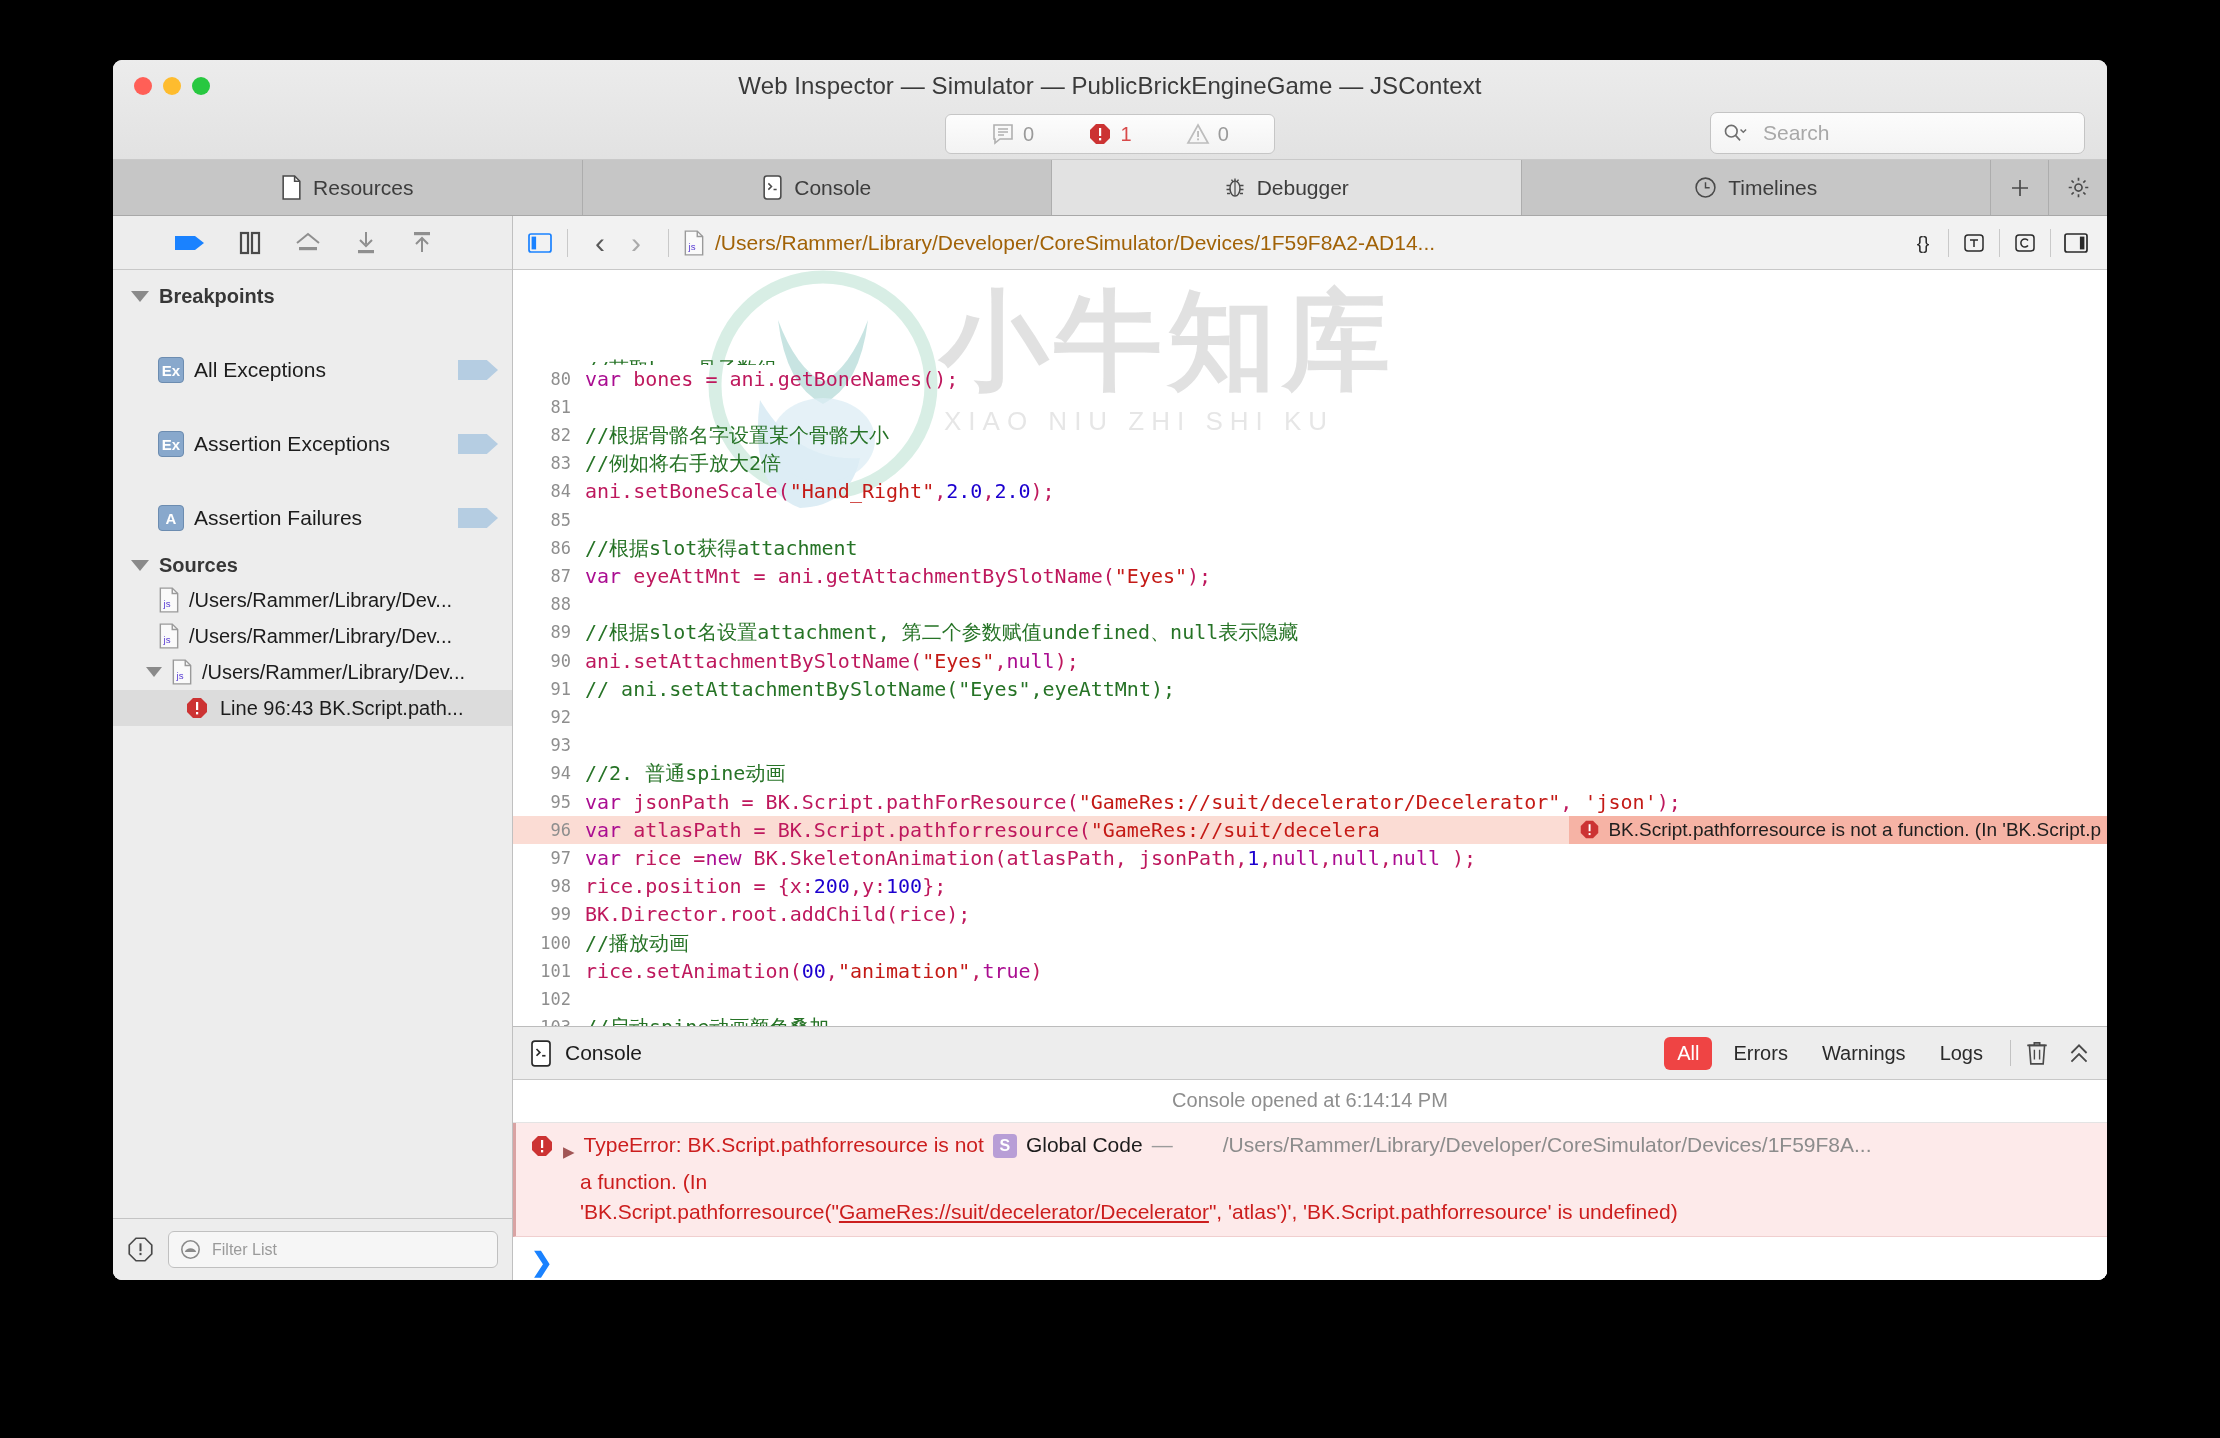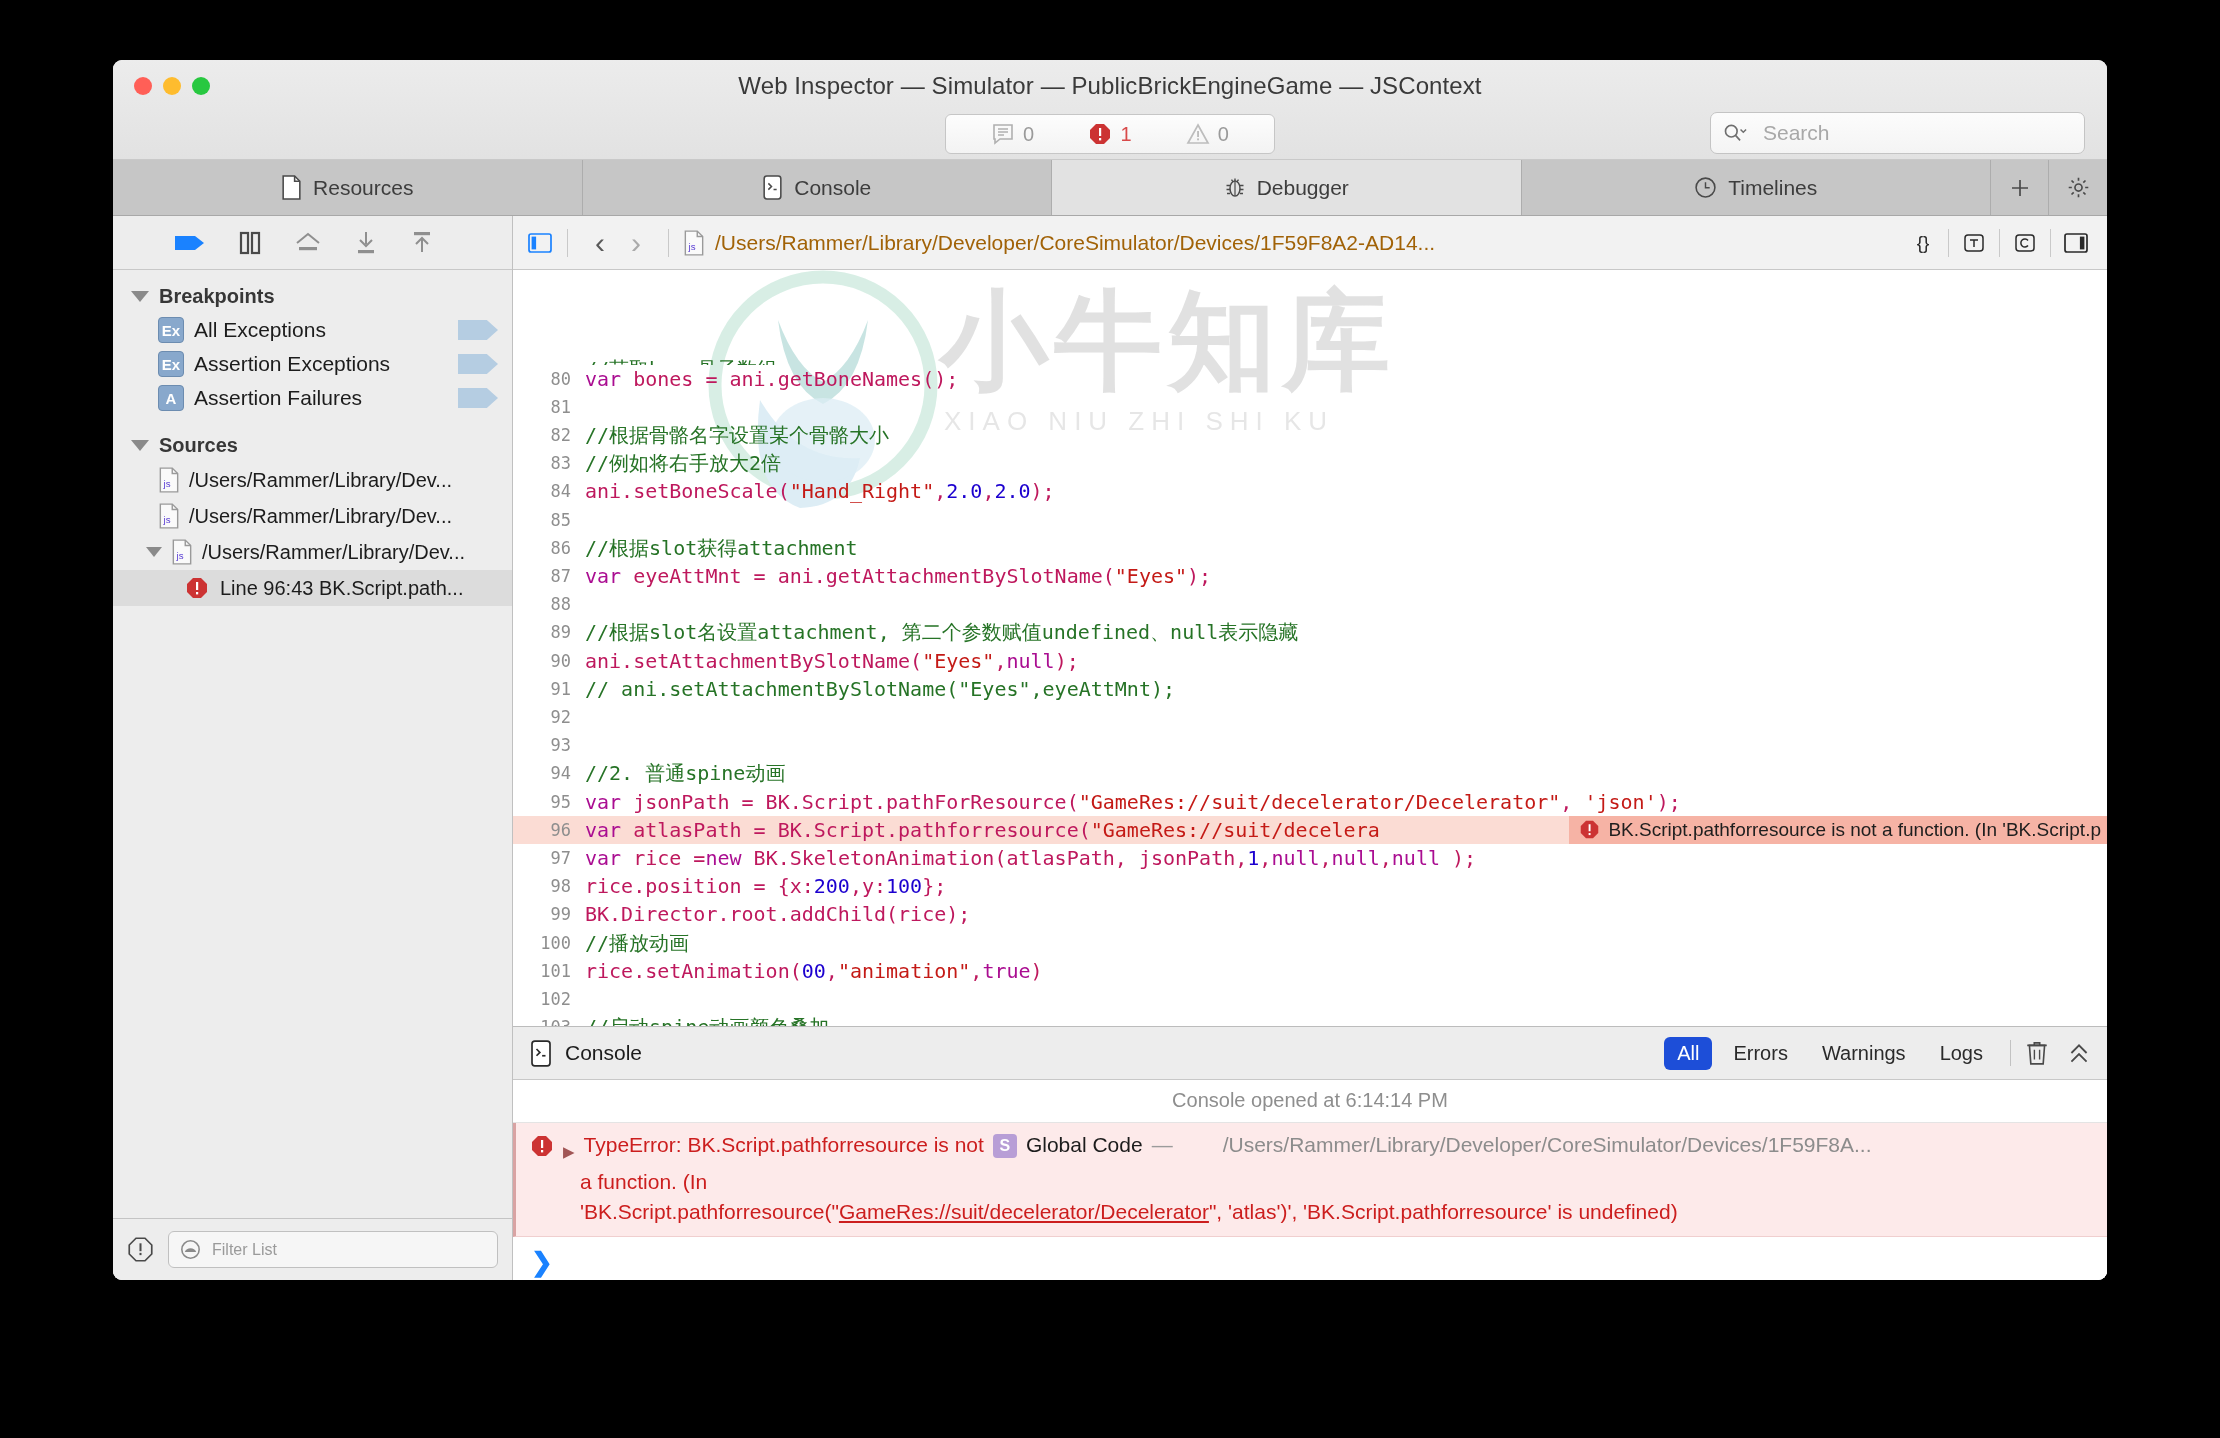--- a/index.html
+++ b/index.html
@@ -98,20 +98,21 @@
     padding: 5px 0 5px 18px;
     font-size: 20px; font-weight: bold; color: #373737;
   }
   .tri { width: 0;height: 0;border-left: 9px solid transparent;border-right: 9px solid transparent;border-top: 11px solid #8a8a8a; }
   .tri.small { border-left-width: 8px; border-right-width: 8px; border-top-width: 10px; }
   .bp-row {
     display: flex; align-items: center; gap: 10px;
     padding: 4px 14px 4px 45px;
     font-size: 21px; color: #1c1c1c;
     position: relative;
+    margin-top: 40px;
   }
   .bp-badge {
     width: 26px; height: 26px; border-radius: 4px;
     background: #88a8cc; border: 1px solid #6c8cb0;
     color: #fff; font-size: 15px; font-weight: bold;
     display: flex; align-items: center; justify-content: center;
     flex: none;
   }
   .bp-arrow {
     position: absolute; right: 14px; top: 50%; transform: translateY(-50%);
@@ -207,21 +208,21 @@
   .console-bar {
     height: 54px; flex: none;
     background: #ededed;
     border-top: 1px solid #bcbcbc;
     border-bottom: 1px solid #c8c8c8;
     display: flex; align-items: center; padding: 0 16px; gap: 12px;
   }
   .console-bar .ctitle { font-size: 21px; color: #1c1c1c; }
   .cfilters { margin-left: auto; display: flex; align-items: center; gap: 8px; }
   .cf { font-size: 20px; color: #2a2a2a; padding: 5px 13px; border-radius: 6px; }
-  .cf.active { background: #1d4ed8; color: #fff; }
+  .cf.active { background: #ef4444; color: #fff; }
   .csep { width: 1px; height: 26px; background: #c2c2c2; margin: 0 6px; }
   .console-body { flex: none; height: 200px; background: #fff; overflow: hidden; }
   .console-opened {
     text-align: center; font-size: 20px; color: #8e8e8e;
     padding: 9px 0 10px;
     border-bottom: 1px solid #e4e4e4;
   }
   .msg-error {
     background: #fdeaea;
     border-bottom: 1px solid #f0cfcf;

